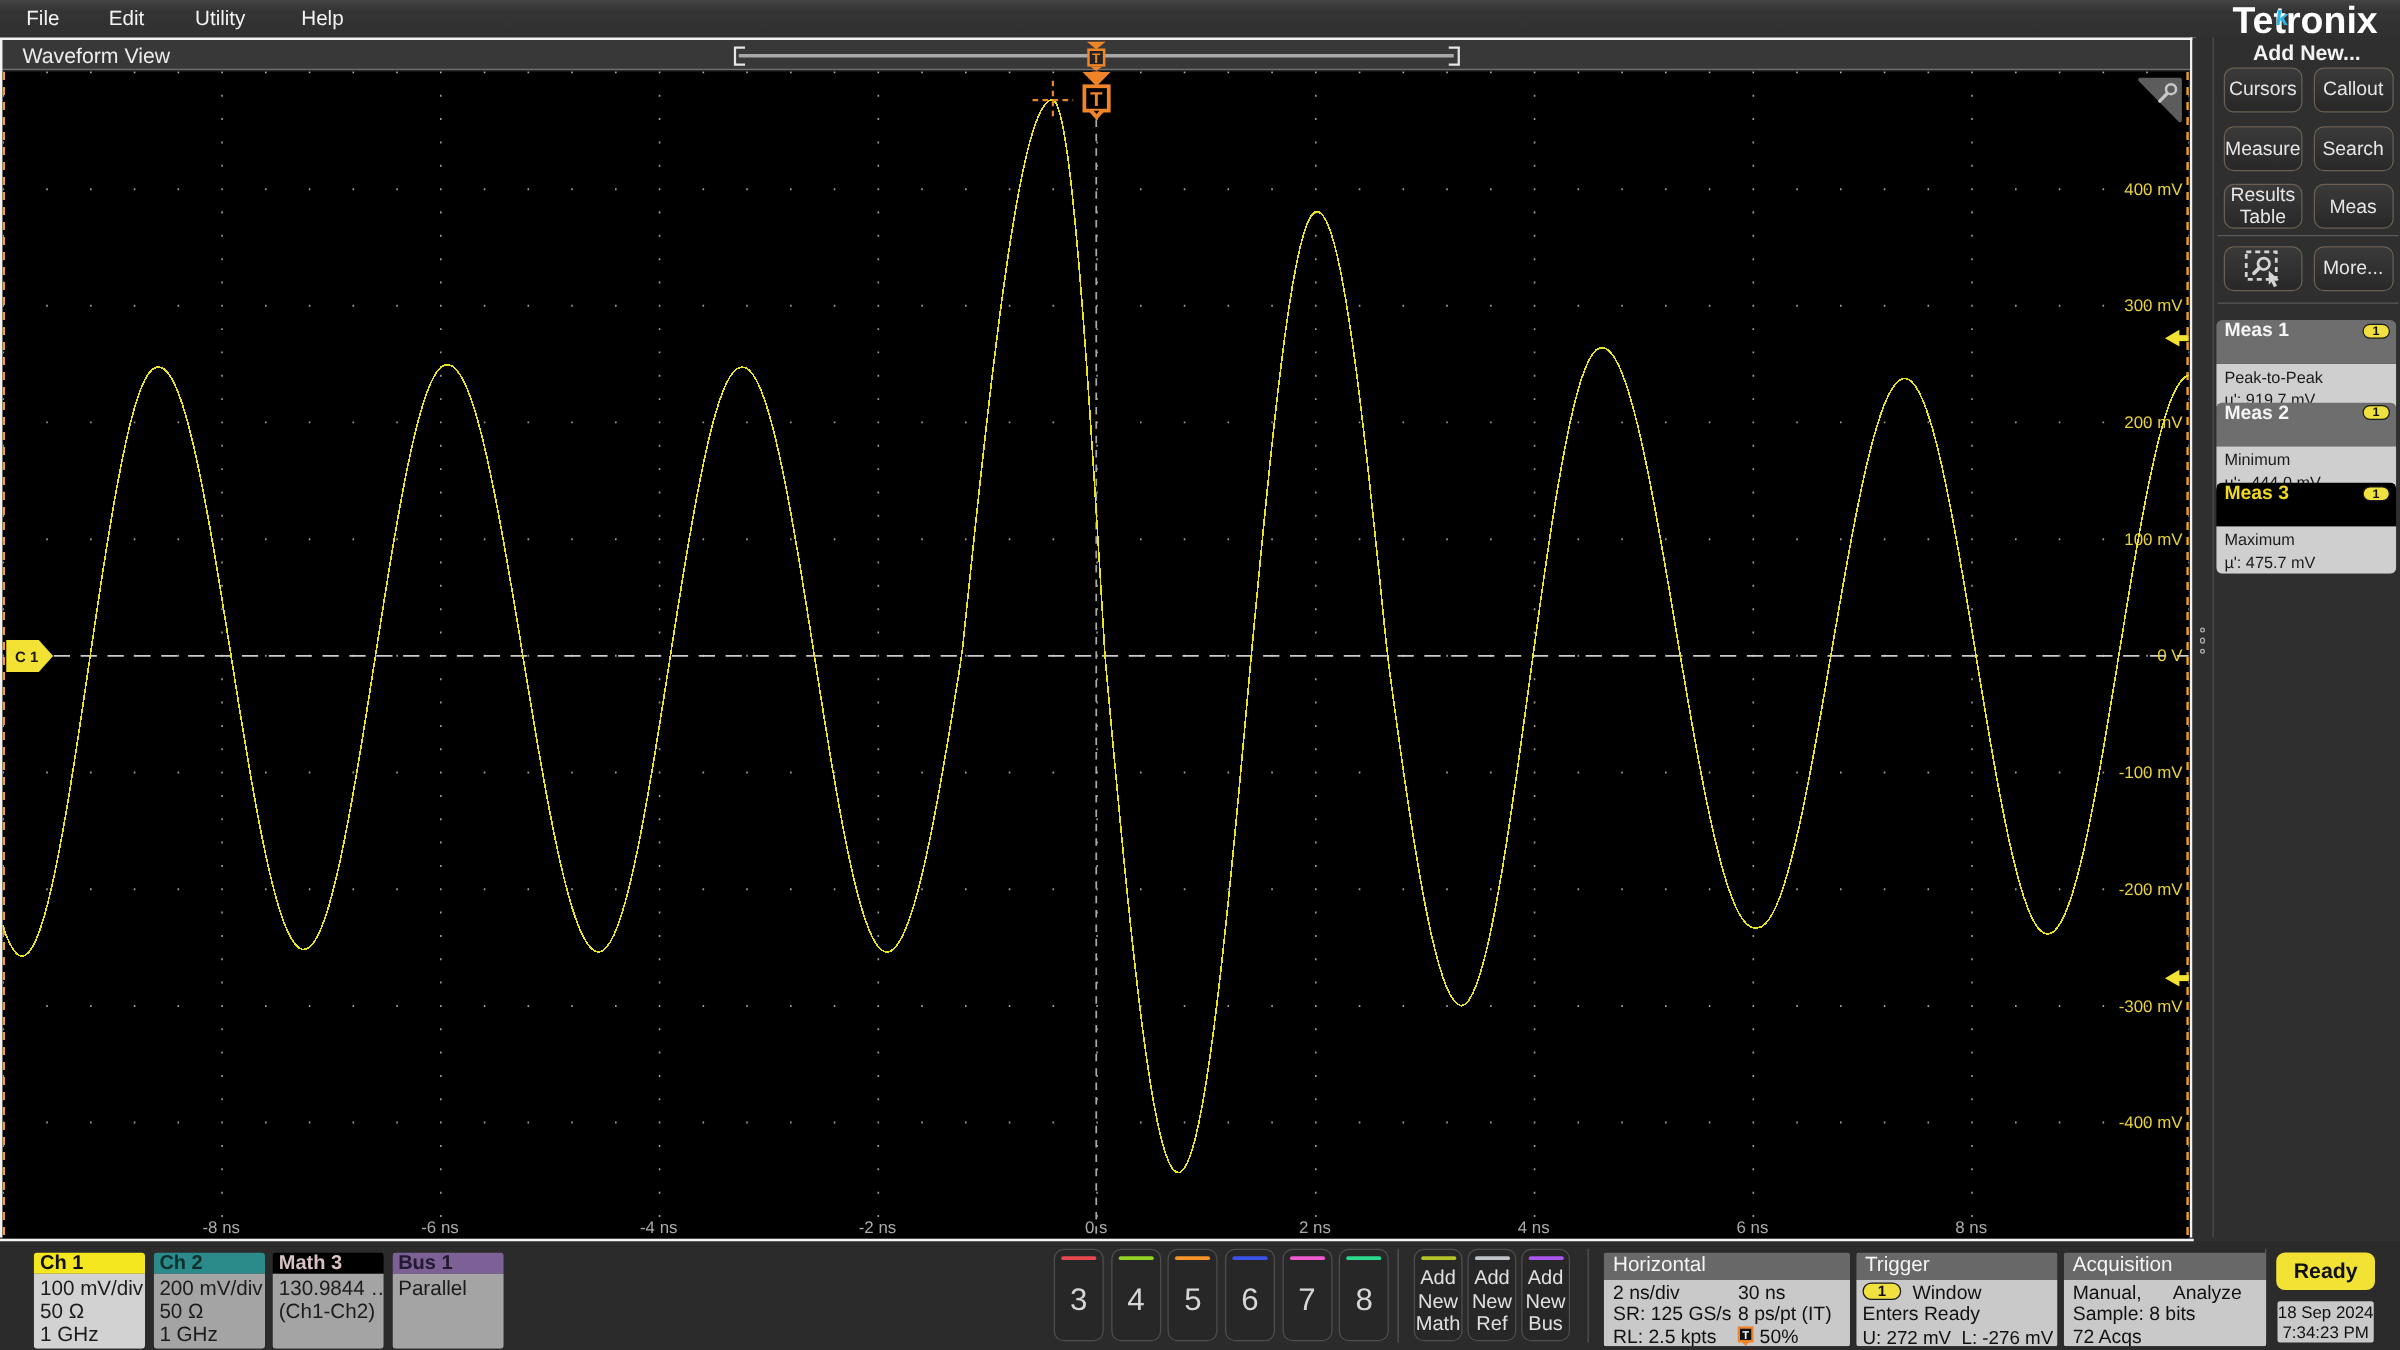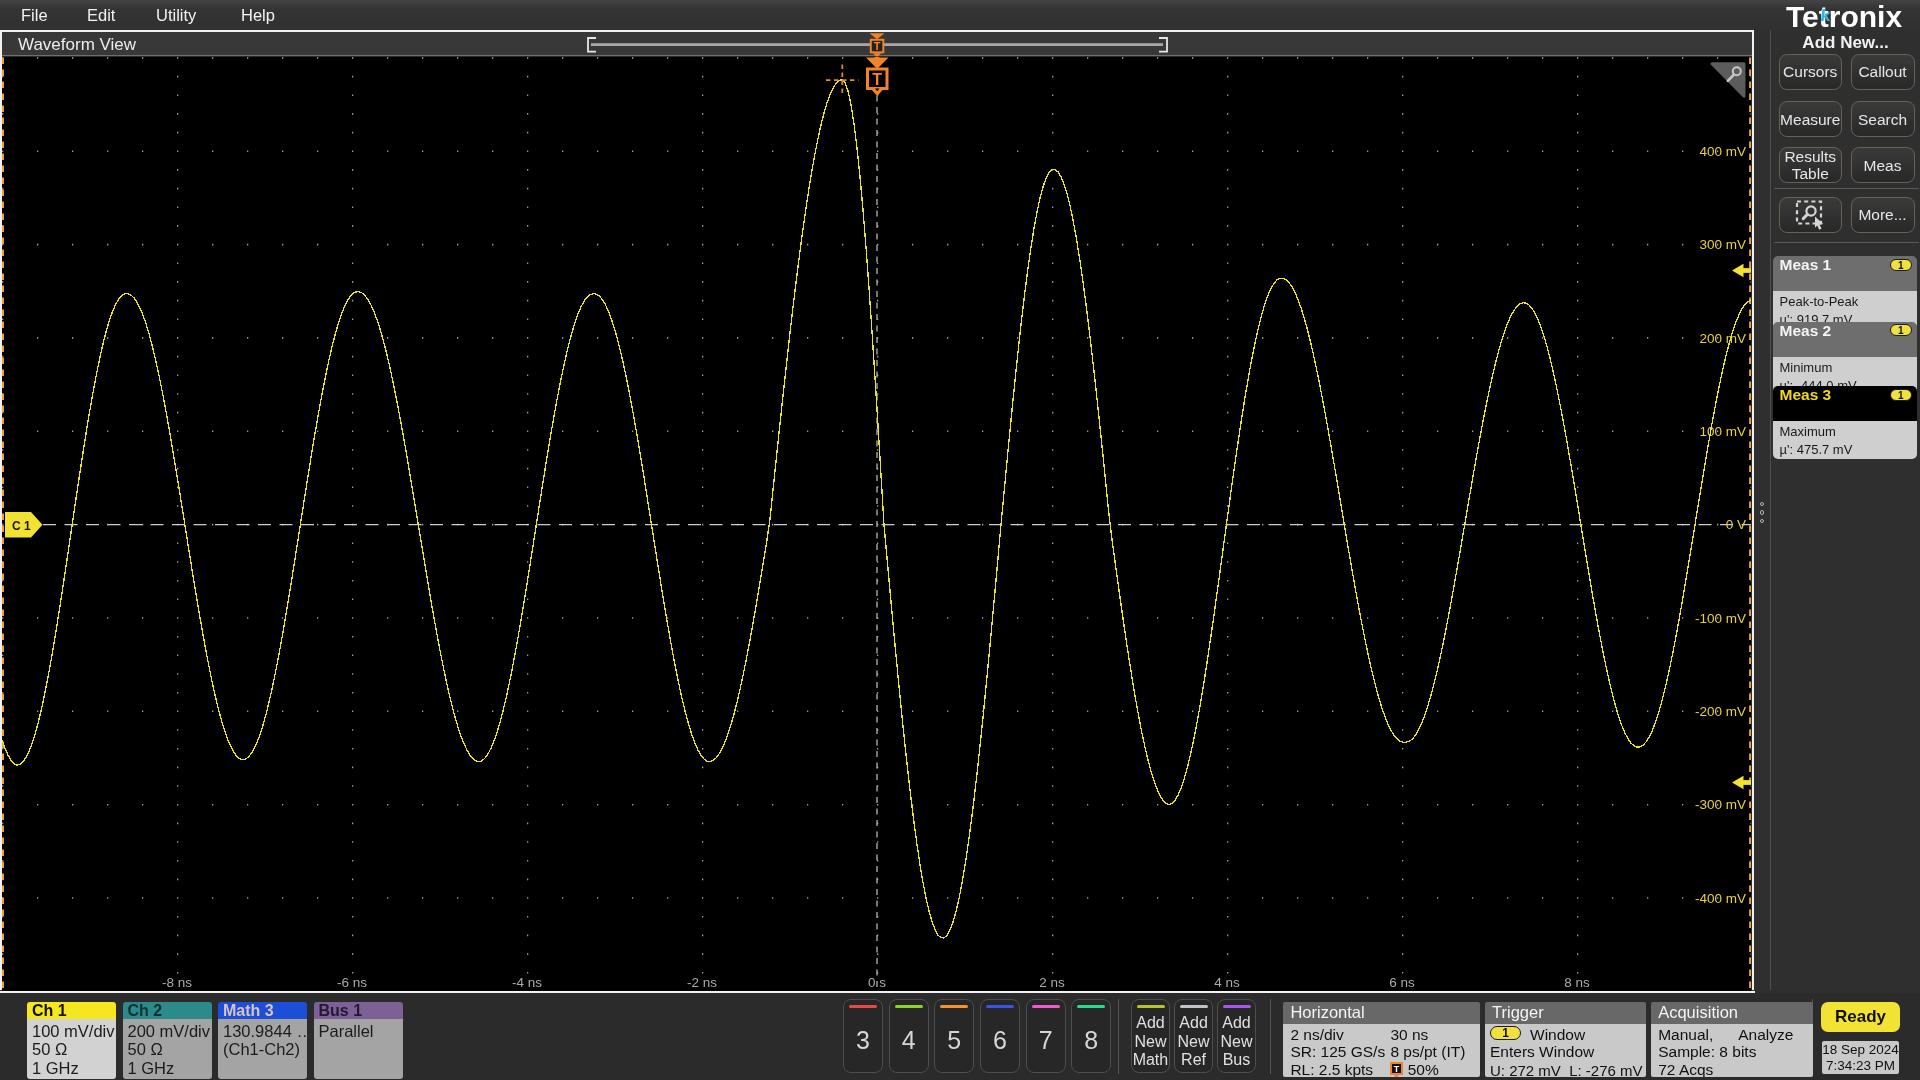--- a/index.html
+++ b/index.html
@@ -148,21 +148,21 @@
 <div class="abs" id="bottombar"></div>
 <div class="chbadge" style="left:3px;">
   <div class="chhead" style="background:#f5e71f;color:#111;">Ch 1</div>
   <div class="chbody" style="background:#d2d2d2;">100 mV/div<br>50 Ω<br>1 GHz</div>
 </div>
 <div class="chbadge" style="left:98.5px;">
   <div class="chhead" style="background:#2b8a8a;color:#10302e;">Ch 2</div>
   <div class="chbody" style="background:#a4a4a4;">200 mV/div<br>50 Ω<br>1 GHz</div>
 </div>
 <div class="chbadge" style="left:194px;">
-  <div class="chhead" style="background:#1d4ed8;color:#d8c2c2;">Math 3</div>
+  <div class="chhead" style="background:#000000;color:#d8c2c2;">Math 3</div>
   <div class="chbody" style="background:#a4a4a4;">130.9844 …<br>(Ch1-Ch2)</div>
 </div>
 <div class="chbadge" style="left:289.5px;">
   <div class="chhead" style="background:#7d6095;color:#221a30;">Bus 1</div>
   <div class="chbody" style="background:#a4a4a4;">Parallel</div>
 </div>
 
 <div class="numbtn" style="left:843.0px;">
     <div class="strip" style="background:#e8474d"></div>
     <div class="n">3</div>
@@ -216,21 +216,21 @@
           <text x="6.5" y="10" text-anchor="middle" fill="#fff" font-size="9" font-weight="bold">T</text>
           <polygon points="3.5,12.5 9.5,12.5 6.5,15.8" fill="#ef8428"></polygon>
         </svg> 50%</div>
   </div>
 </div>
 <div class="panel" style="left:1485px;width:161.2px;">
   <div class="phead">Trigger</div>
   <div class="pbody">
     <div style="left:5px;top:2.5px;width:31px;height:14px;background:#f0e040;border:1px solid #1a1a1a;border-radius:7px;text-align:center;font-size:12px;font-weight:bold;line-height:13px;">1</div>
     <div style="left:45px;top:2px;">Window</div>
-    <div style="left:5px;top:19.5px;">Enters Window</div>
+    <div style="left:5px;top:19.5px;">Enters Ready</div>
     <div style="left:5px;top:38px;font-size:15px;">U: 272 mV&nbsp; L: -276 mV</div>
   </div>
 </div>
 <div class="panel" style="left:1651.2px;width:162px;">
   <div class="phead">Acquisition</div>
   <div class="pbody">
     <div style="left:7px;top:2px;">Manual,</div>
       <div style="left:87px;top:2px;">Analyze</div>
     <div style="left:7px;top:19.5px;">Sample: 8 bits</div>
     <div style="left:7px;top:37px;">72 Acqs</div>

